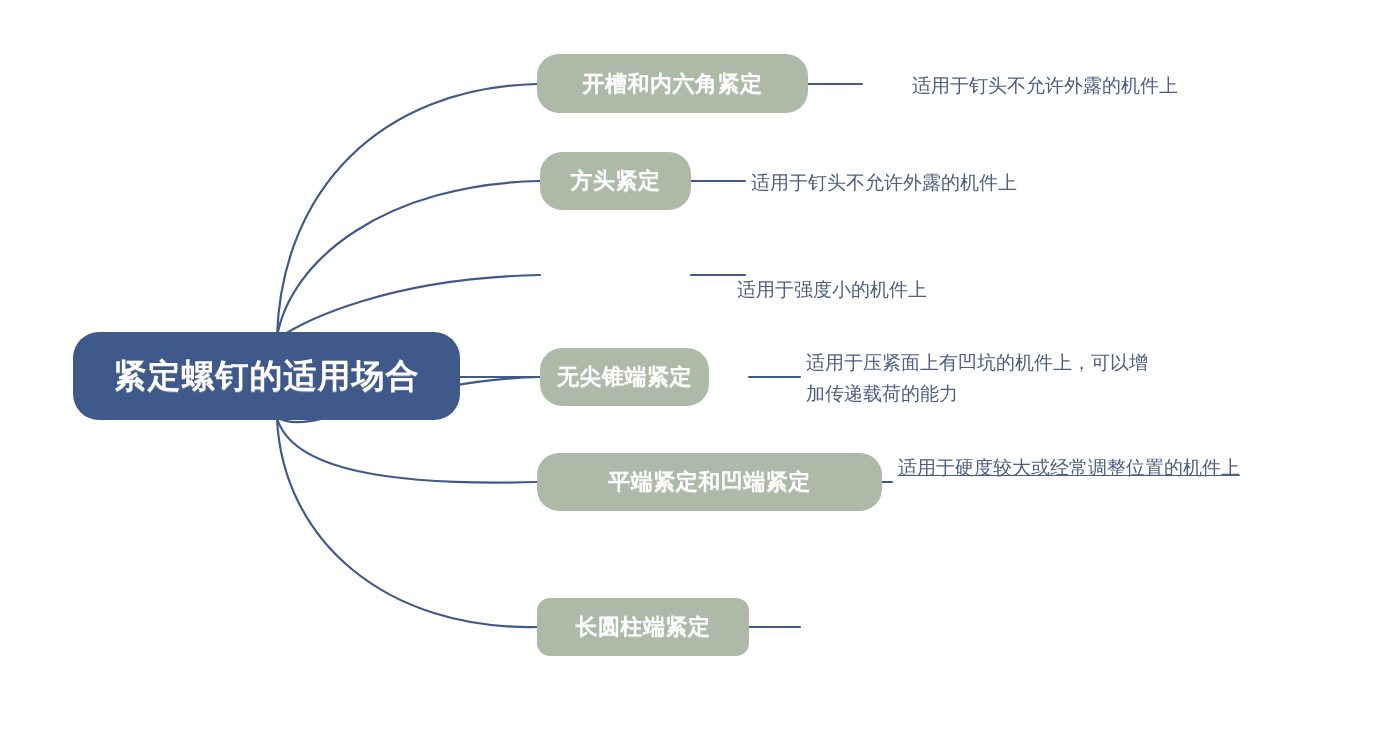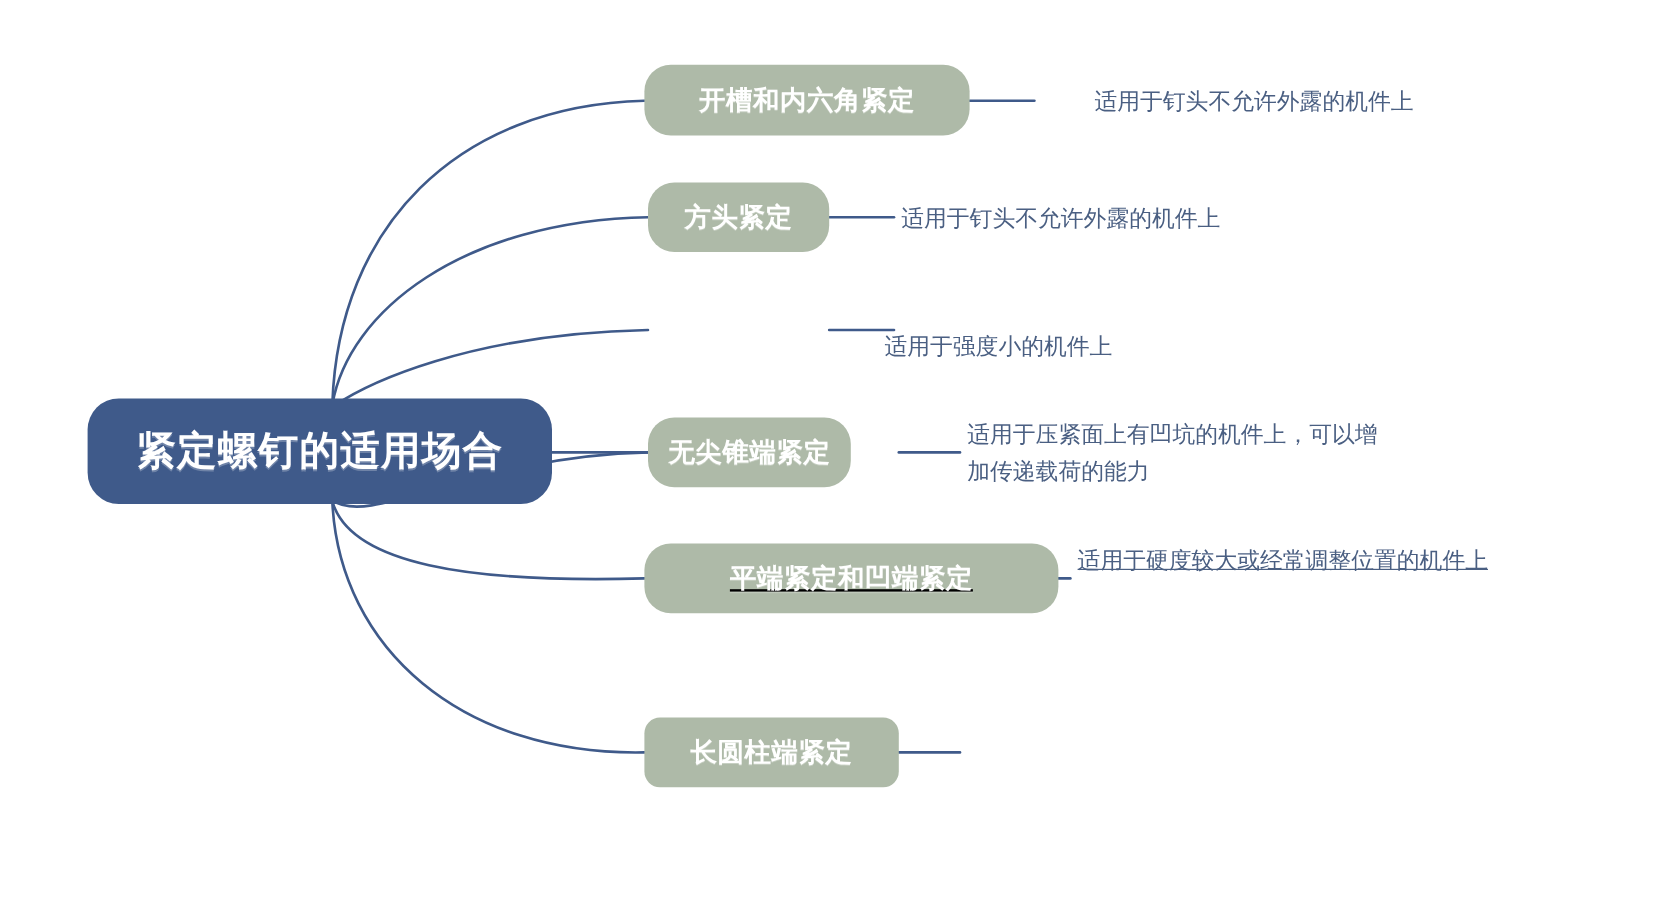--- a/index.html
+++ b/index.html
@@ -110,21 +110,21 @@
   <div class="desc" style="left:751px; top:167px; width:420px;">适用于钉头不允许外露的机件上</div>
 
   <div class="desc" style="left:737px; top:261px; width:420px;margin-top:13px;">适用于强度小的机件上</div>
 
   <div class="node branch-node" style="left:540px; top:348px; width:169px; height:58px;">
     <span class="branch-label">无尖锥端紧定</span>
   </div>
   <div class="desc" style="left:806px; top:347px; width:440px;">适用于压紧面上有凹坑的机件上，可以增
 加传递载荷的能力</div>
 
-  <div class="node branch-node" style="left:537px; top:453px; width:345px; height:58px;text-decoration:underline;">
+  <div class="node branch-node" style="left:537px; top:453px; width:345px; height:58px;">
     <span class="branch-label">平端紧定和凹端紧定</span>
   </div>
   <div class="desc" style="left:898px; top:452px; width:460px;text-decoration:underline;">适用于硬度较大或经常调整位置的机件上</div>
 
   <div class="node branch-node" style="left:537px; top:598px; width:212px; height:58px;border-radius:13px;">
     <span class="branch-label">长圆柱端紧定</span>
   </div>
 
 </div>
 

